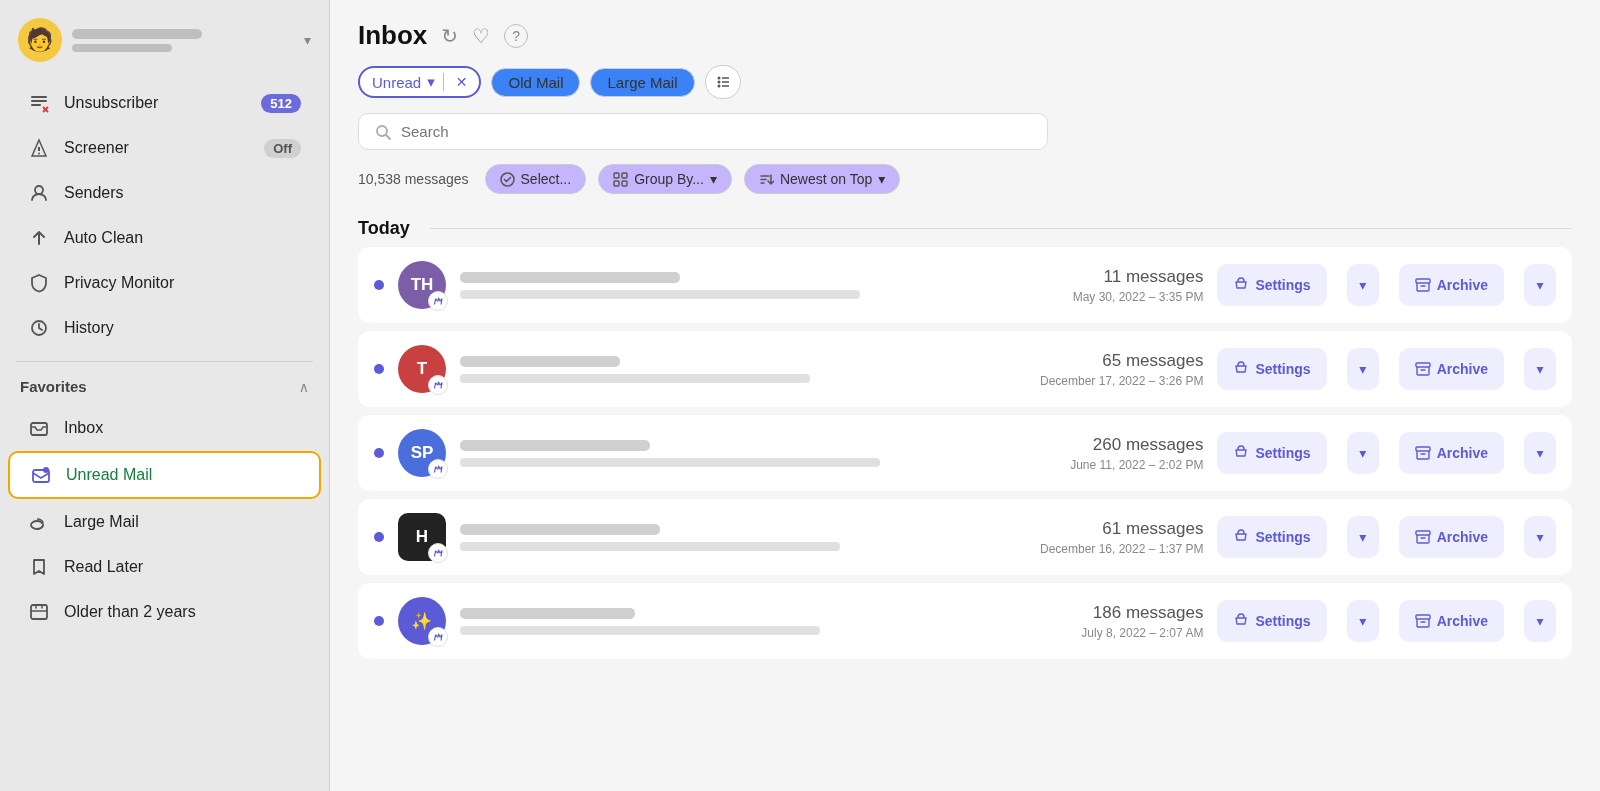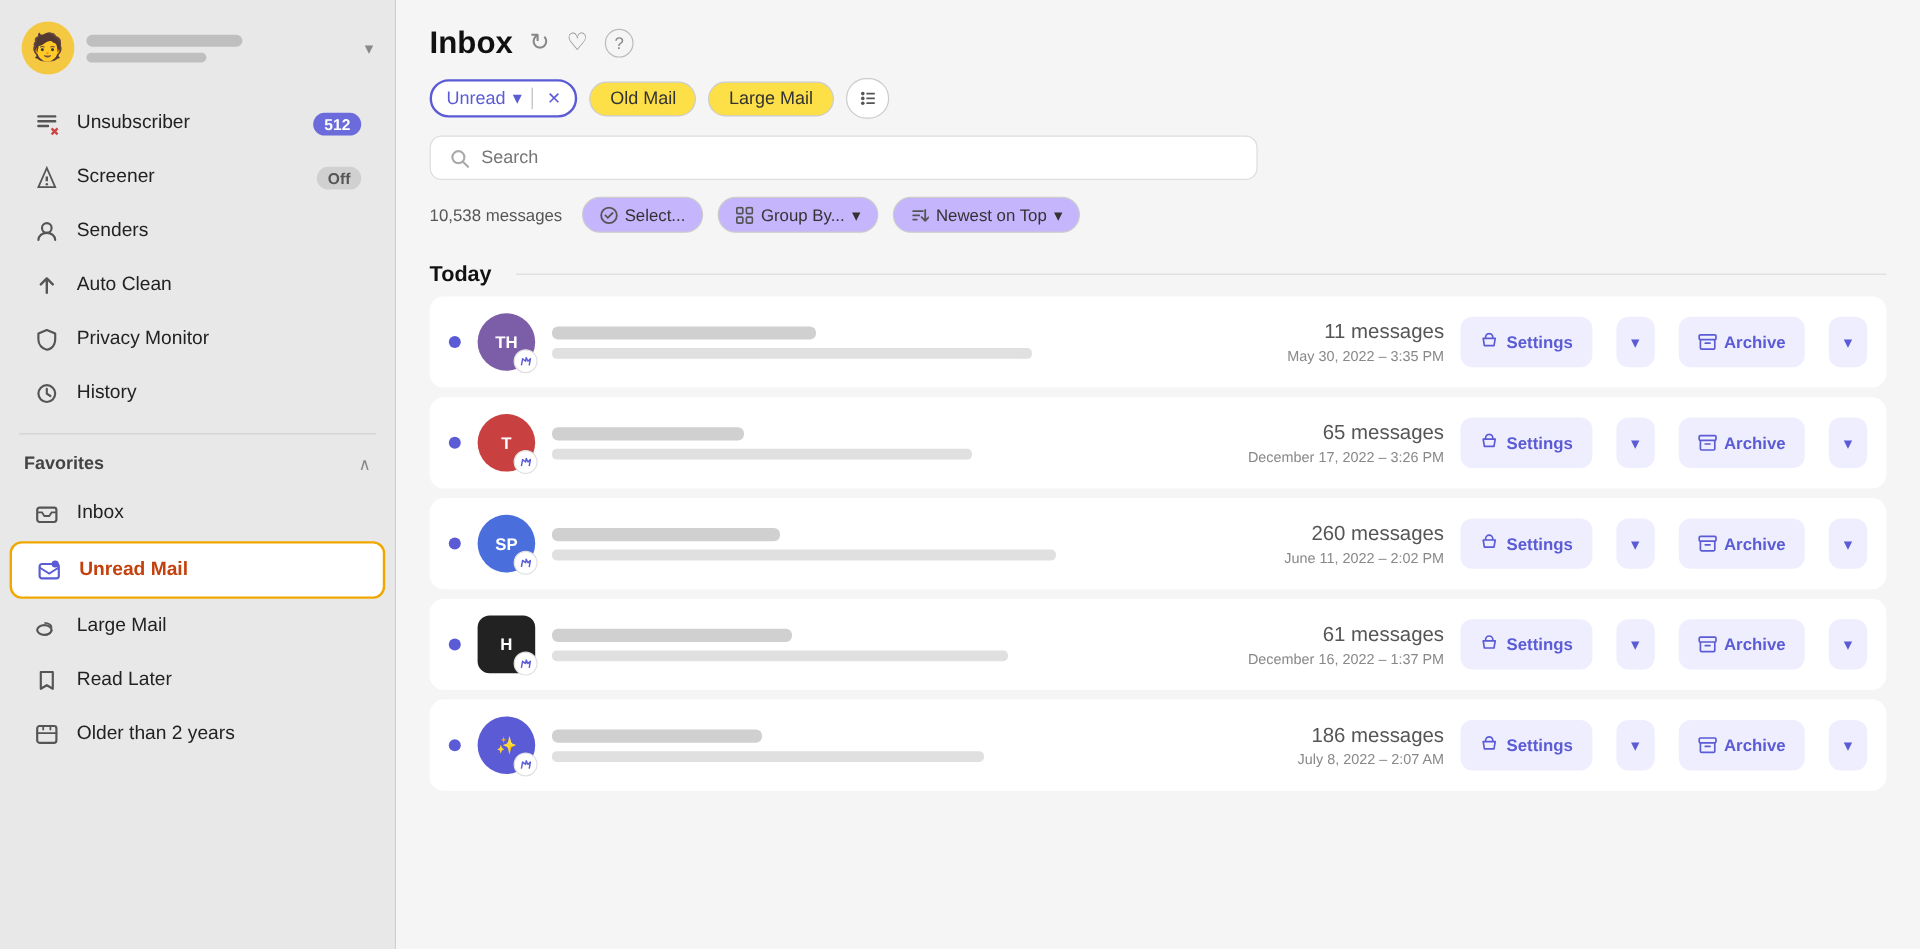--- a/index.html
+++ b/index.html
@@ -141,22 +141,22 @@
       color: #888;
       font-size: 14px;
     }
 
     .nav-item.active {
       background: white;
       border: 2px solid #f0a800;
     }
 
     .nav-item.active .nav-label {
-      color: #c2410c;
-      font-weight: 700;
+      color: #15803d;
+      font-weight: 400;
     }
 
     
     .main {
       flex: 1;
       background: #f5f5f5;
       display: flex;
       flex-direction: column;
       overflow: hidden;
     }
@@ -209,21 +209,21 @@
     .filter-chip-active .close-x {
       background: none;
       border: none;
       color: #5b5bd6;
       font-size: 14px;
       cursor: pointer;
       padding: 0 0 0 4px;
     }
 
     .filter-chip {
-      background: #fde047;
+      background: #3b82f6;
       border: 1.5px solid #ccc;
       border-radius: 20px;
       padding: 5px 16px;
       font-size: 15px;
       color: #333;
       cursor: pointer;
     }
 
     .filter-icon-btn {
       background: white;
@@ -330,21 +330,21 @@
       flex-shrink: 0;
     }
 
     .sender-avatar {
       width: 48px;
       height: 48px;
       border-radius: 50%;
       display: flex;
       align-items: center;
       justify-content: center;
-      font-size: 14px;
+      font-size: 17px;
       font-weight: 700;
       color: white;
       flex-shrink: 0;
       position: relative;
     }
 
     .sender-avatar .sub-icon {
       position: absolute;
       bottom: -2px;
       right: -2px;

